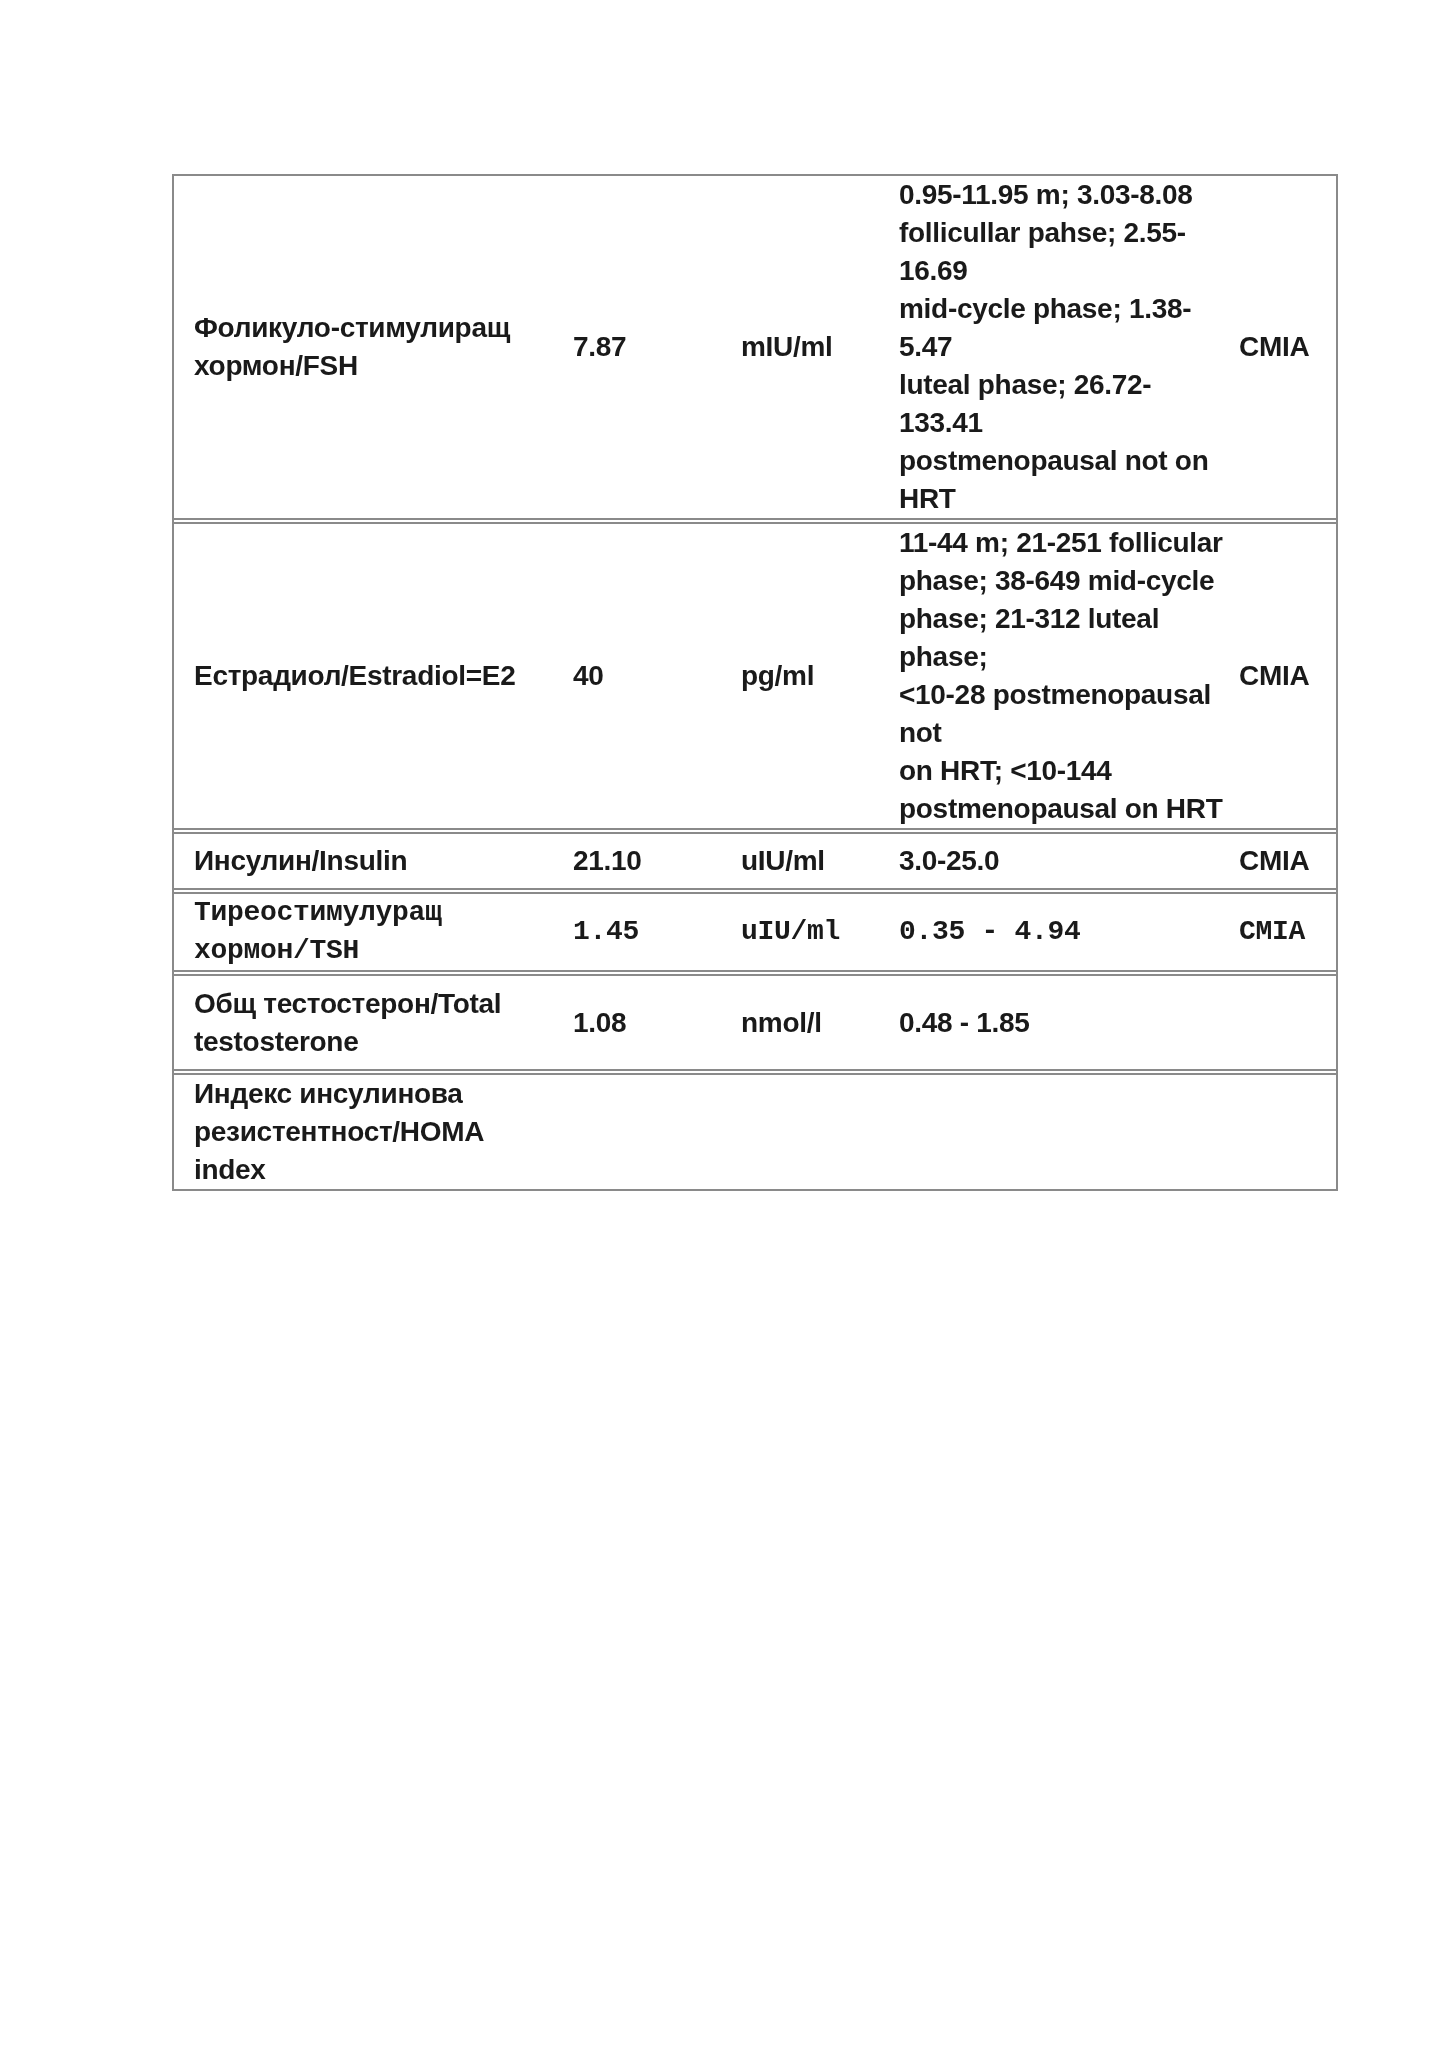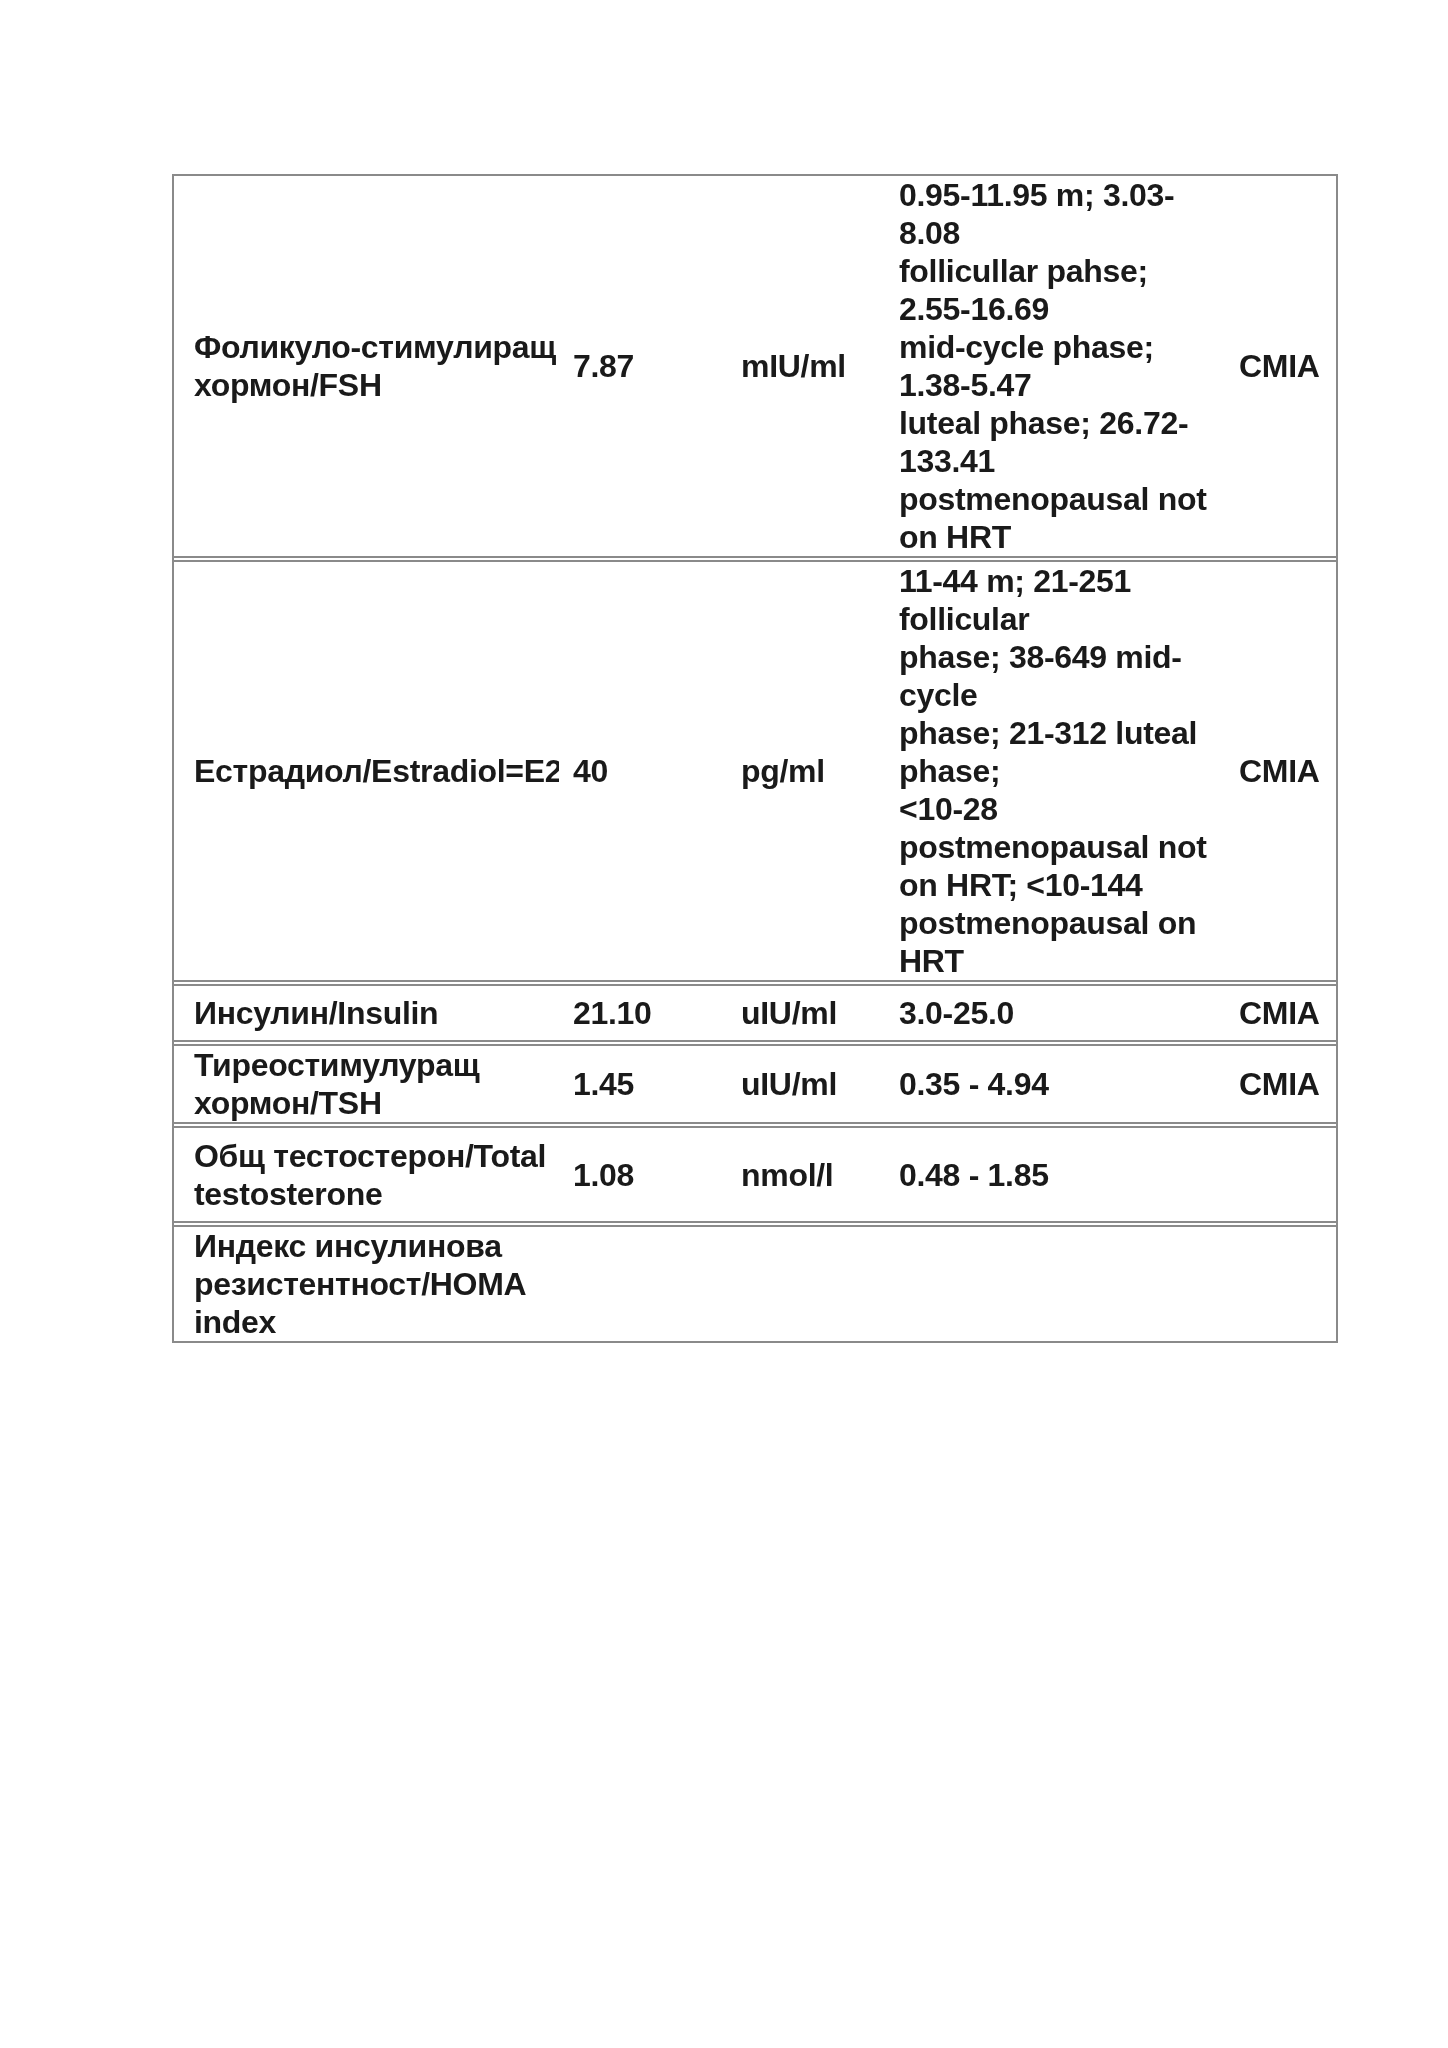--- a/index.html
+++ b/index.html
@@ -28,37 +28,37 @@
   .sep {
     height: 2px;
     background: #ffffff;
     border-top: 2px solid #8a8a8a;
     border-bottom: 2px solid #8a8a8a;
   }
   .cell {
     display: flex;
     align-items: center;
     font-weight: bold;
-    font-size: 32px;
+    font-size: 28px;
     line-height: 38px;
     letter-spacing: -0.3px;
     color: #1a1a1a;
     white-space: pre-line;
     overflow: hidden;
     box-sizing: border-box;
   }
   .c-name   { padding-left: 20px;  }
   .c-result { padding-left: 14px; }
   .c-unit   { padding-left: 5px;  }
   .c-ref    { padding-left: 10px; padding-right: 4px; }
   .c-method { padding-left: 10px; }
   .h-r1 { min-height: 197px; }
   .h-r2 { min-height: 231px; }
   .h-r3 { min-height: 54px;  }
-  .h-r4 { min-height: 59px;  }
+  .h-r4 { min-height: 59px; font-family: Liberation Mono, monospace;  }
   .h-r5 { min-height: 93px;  }
   .h-r6 { min-height: 93px; gap: 24px;  }
 </style>
 </head>
 <body>
 
 <div class="table-wrap">
 
   <div class="row h-r1">
     <div class="cell c-name">Фоликуло-стимулиращ

